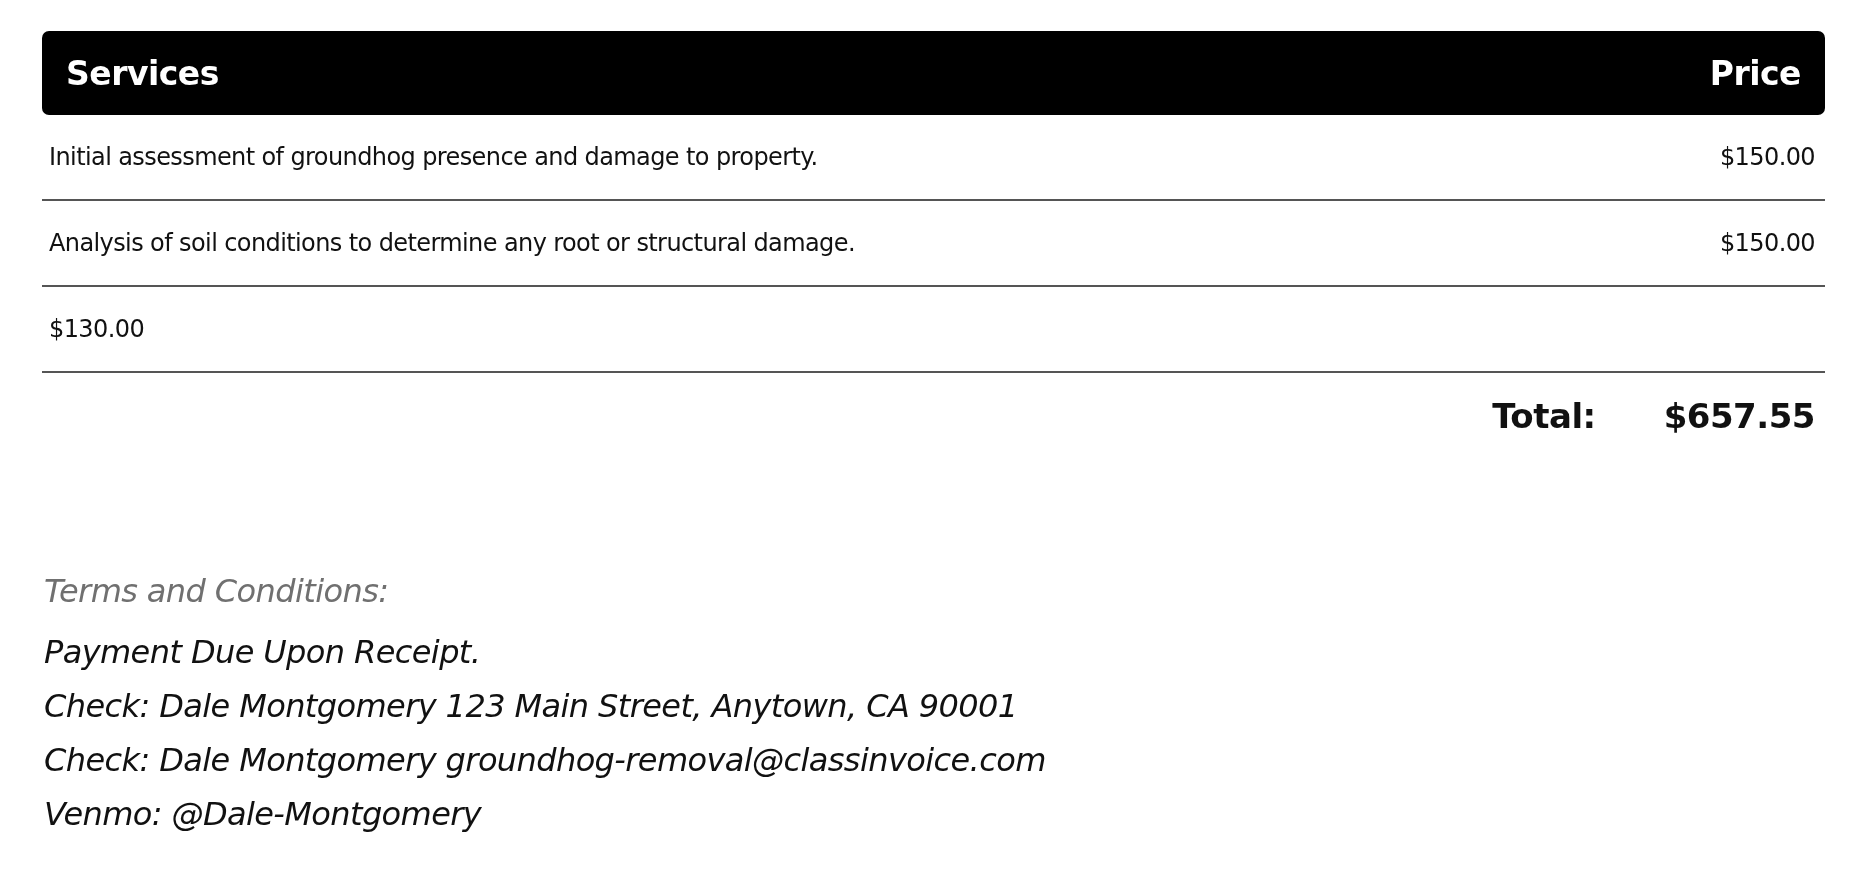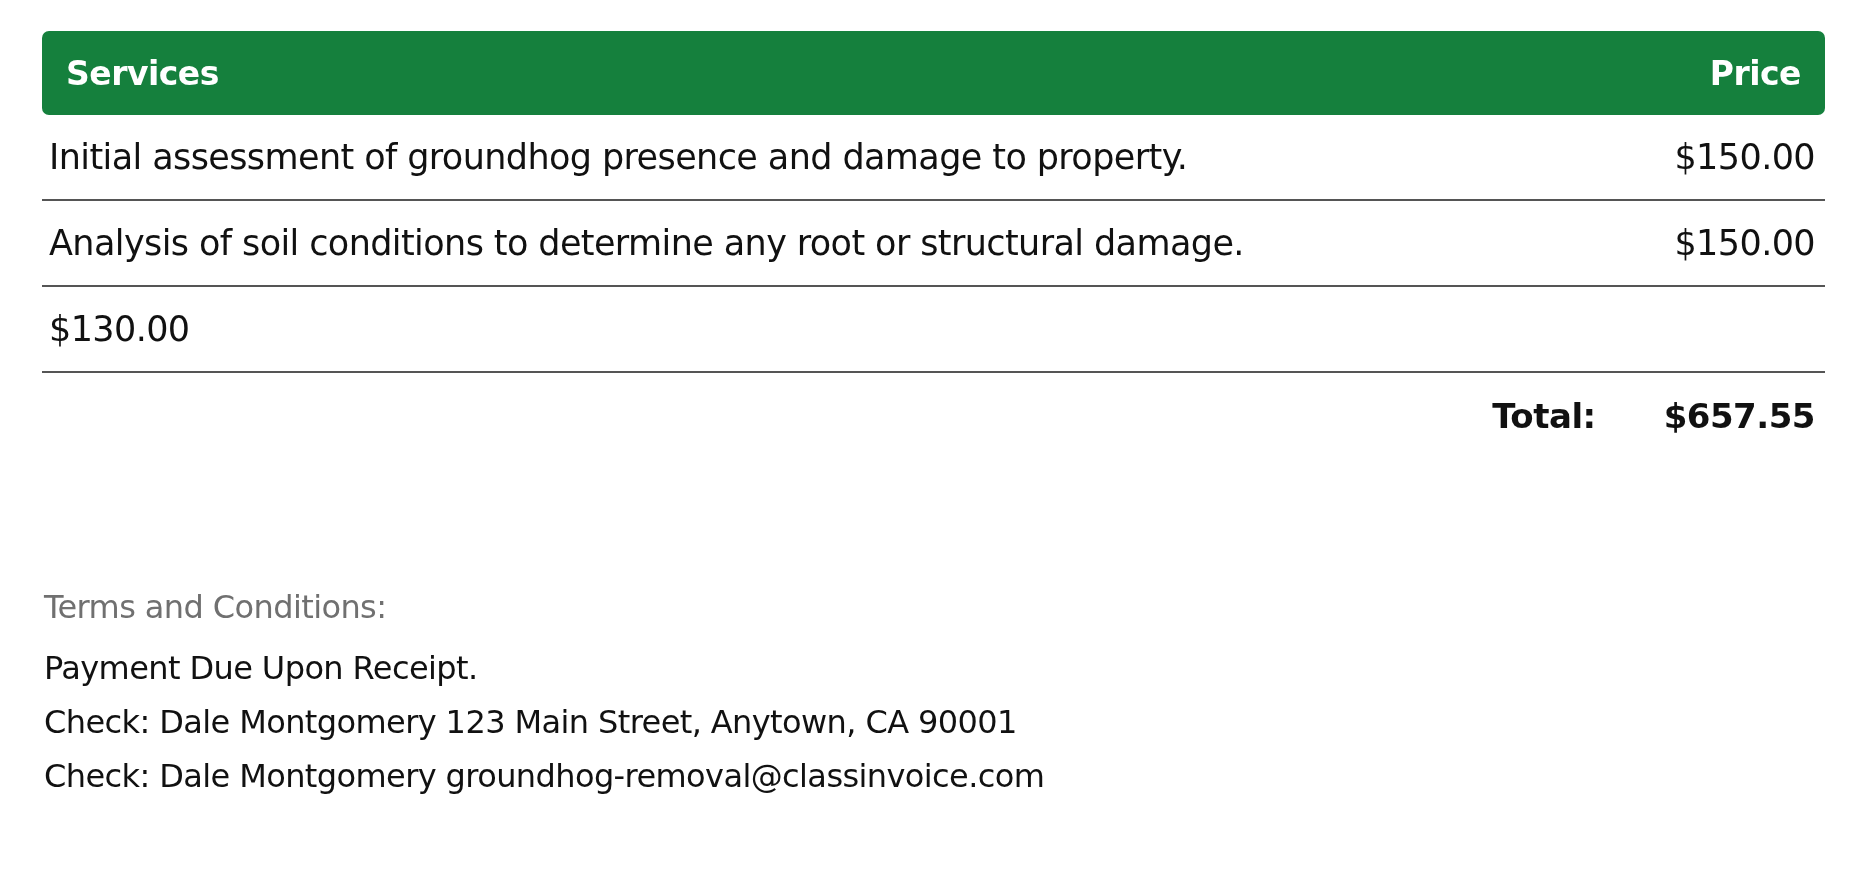--- a/index.html
+++ b/index.html
@@ -5,39 +5,39 @@
     html, body { margin: 0; padding: 0; background: #ffffff; }
     body {
       width: 1868px; height: 870px; position: relative; overflow: hidden;
       font-family: "DejaVu Sans", "Liberation Sans", sans-serif;
       color: #111111;
     }
     .table {
       position: absolute; left: 42px; top: 31px; width: 1783px;
     }
     .thead {
-      height: 84px; background: #15803d; border-radius: 7px;
+      height: 84px; background: #000000; border-radius: 7px;
       display: flex; align-items: center; justify-content: space-between;
       padding: 0 24px; box-sizing: border-box; color: #ffffff;
       font-weight: bold; font-size: 33px; letter-spacing: -0.5px;
     }
     .row {
       height: 86px; display: flex; align-items: center; justify-content: space-between;
       border-bottom: 2px solid #555555; box-sizing: border-box;
-      padding: 0 10px 0 7px; font-size: 35px; letter-spacing: -0.6px; text-align: right;
+      padding: 0 10px 0 7px; font-size: 24px; letter-spacing: -0.6px; text-align: right;
     }
     .row .desc { white-space: nowrap; }
     .row .price { white-space: nowrap; }
     .total {
       height: 86px; display: flex; align-items: center; justify-content: flex-end;
       padding-right: 10px; font-weight: bold; font-size: 34px; letter-spacing: -0.5px;
     }
     .total .lbl { margin-right: 68px; }
     .terms {
-      position: absolute; left: 44px; top: 585px; font-size: 32px; letter-spacing: -0.6px;
+      position: absolute; left: 44px; top: 569px; font-size: 32px; letter-spacing: -0.6px; font-style: italic;
     }
     .terms .title { color: #707070; height: 56px; line-height: 44px; }
     .terms .line { height: 54px; line-height: 54px; white-space: nowrap; }
   </style>
 </head>
 <body>
 
 <div class="table">
   <div class="thead">
     <span>Services</span>
@@ -58,13 +58,14 @@
     <span class="lbl">Total:</span>
     <span>$657.55</span>
   </div>
 </div>
 
 <div class="terms">
   <div class="title">Terms and Conditions:</div>
   <div class="line">Payment Due Upon Receipt.</div>
   <div class="line">Check: Dale Montgomery 123 Main Street, Anytown, CA 90001</div>
   <div class="line">Check: Dale Montgomery groundhog-removal@classinvoice.com</div>
+  <div class="line">Venmo: @Dale-Montgomery</div>
 </div>
 
 </body></html>

